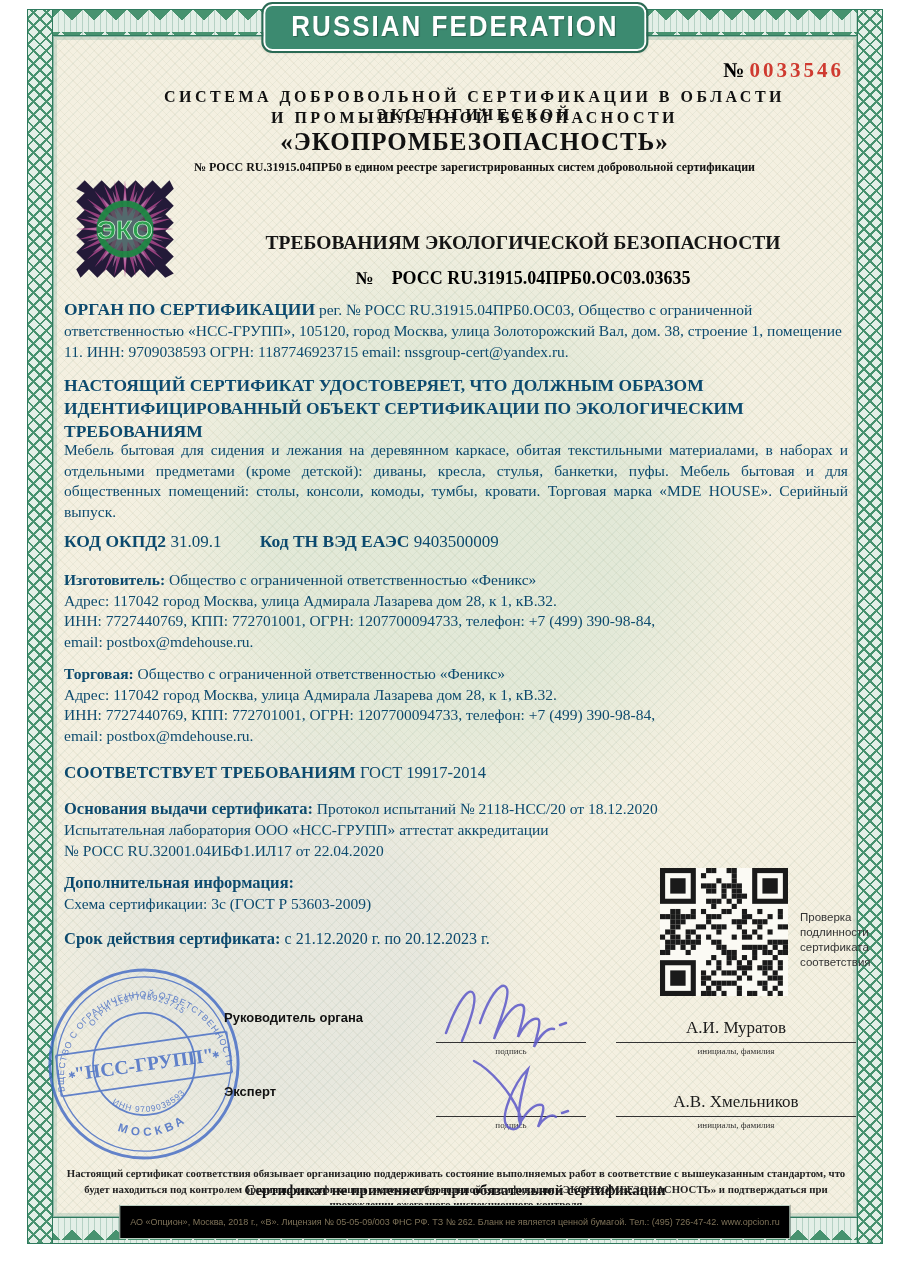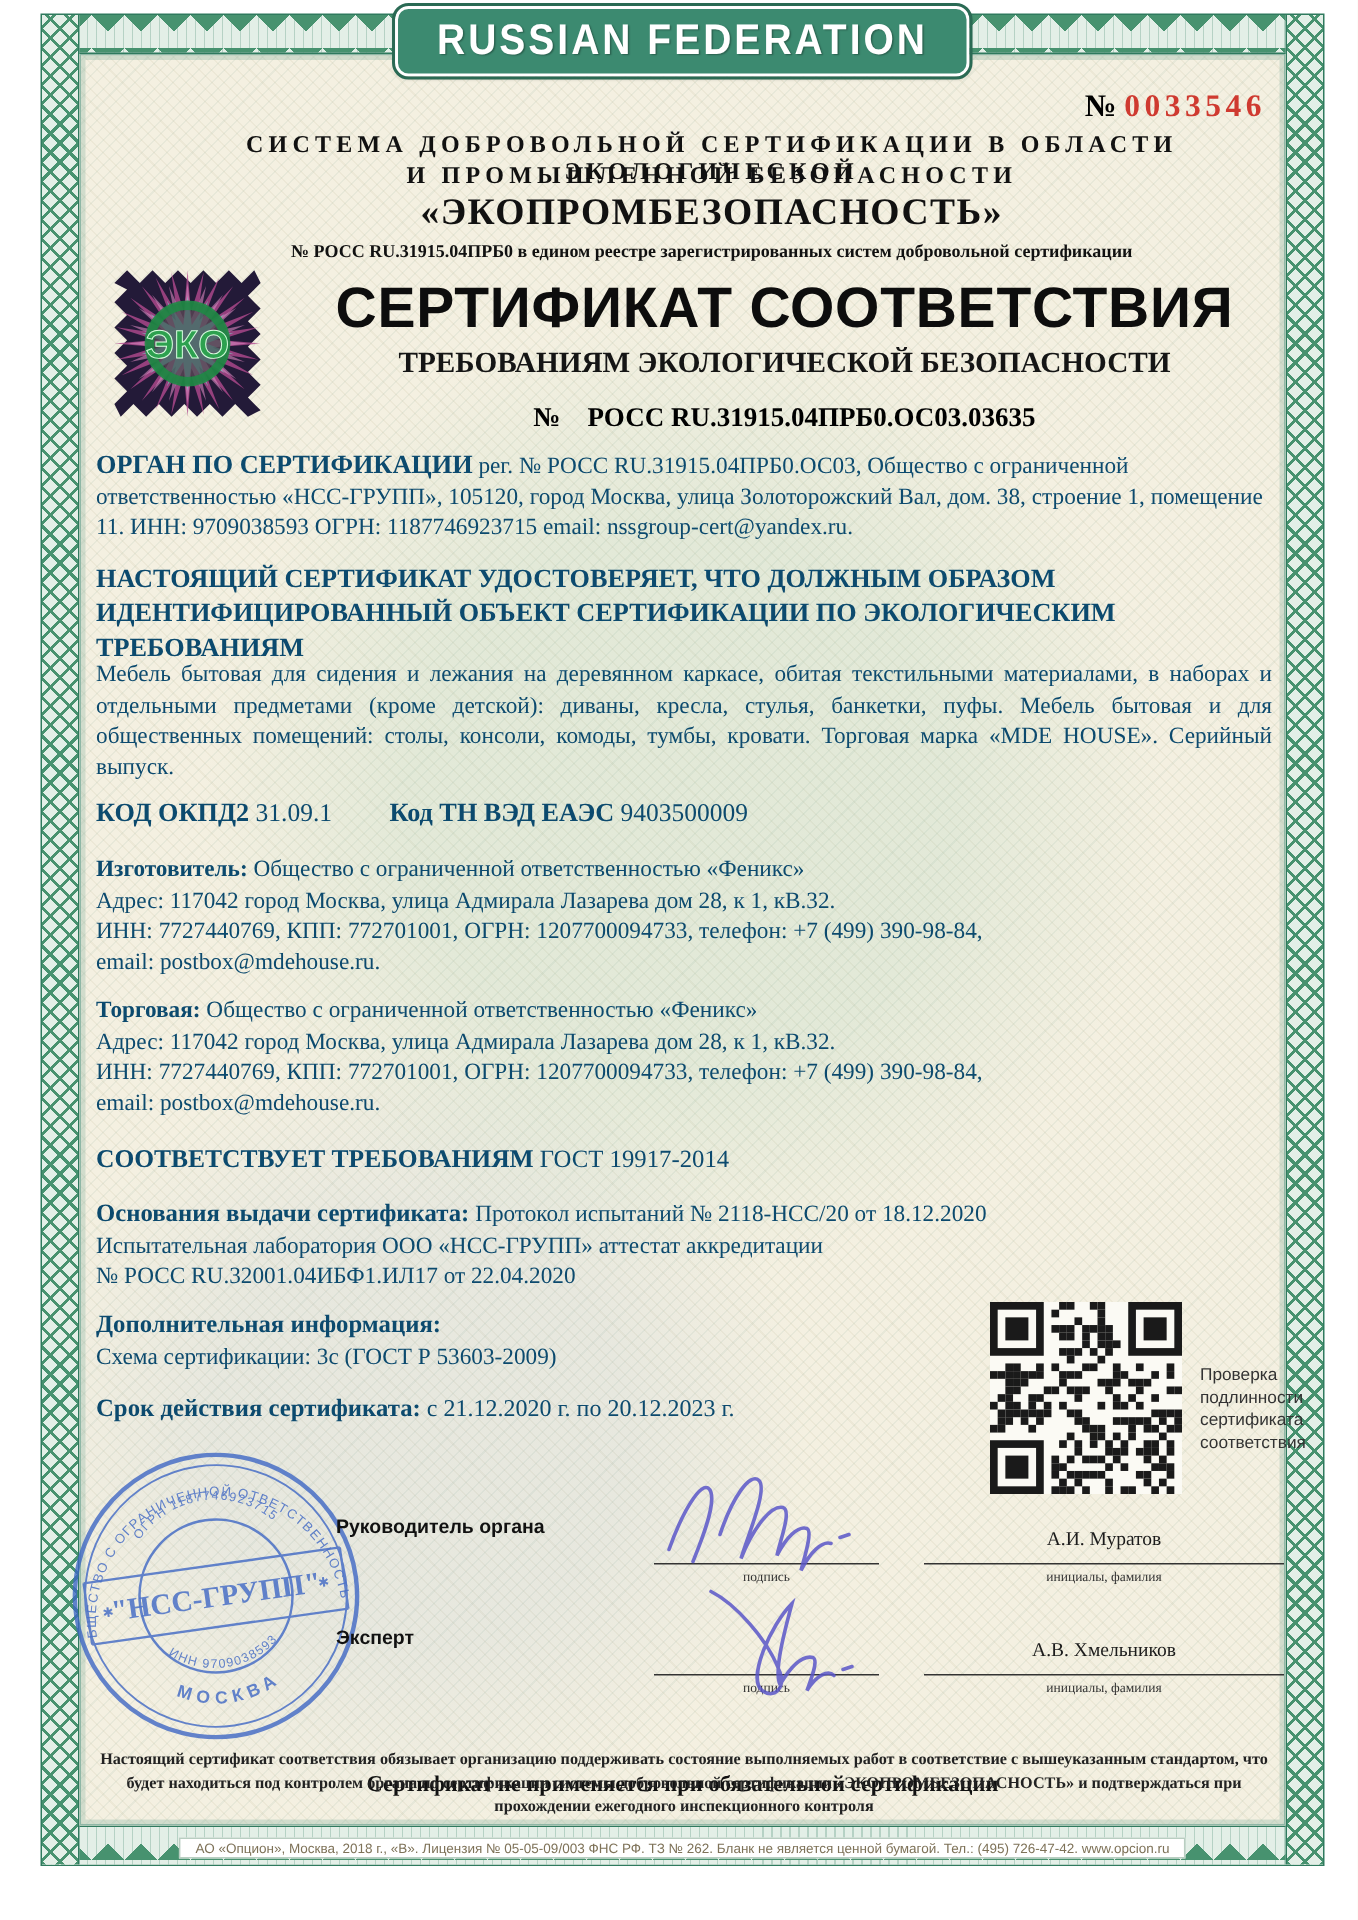--- a/index.html
+++ b/index.html
@@ -80,28 +80,28 @@
   .term b{font-size:16.5px;}
 
   .qr{left:632px;top:858px;width:128px;height:128px;}
   .qr-caption{left:772px;top:900px;width:88px;font-size:11.5px;line-height:1.3;color:#333;}
 
   .stamp{left:18px;top:956px;width:196px;height:196px;transform:rotate(-8deg);opacity:.9;}
 
   .sig-label{left:196px;font-weight:bold;font-size:13px;color:#111;}
   .sig-line{border-bottom:1.5px solid #333;position:absolute;}
   .sig-caption{position:absolute;font-size:9px;color:#333;text-align:center;}
-  .sig-name{position:absolute;font-size:13px;color:#1c1c1c;text-align:center;}
+  .sig-name{position:absolute;font-size:17px;color:#1c1c1c;text-align:center;}
   .sigsvg{left:400px;top:955px;width:210px;height:180px;}
 
   .note{top:1172px;left:0;right:0;text-align:center;font-weight:bold;font-size:15px;color:#111;}
   .fineprint{top:1156px;left:34px;width:788px;font-size:10.8px;font-weight:bold;line-height:1.45;
      text-align:center;color:#222;}
   .imprint{position:absolute;bottom:4px;left:50%;transform:translateX(-50%);
-     background:#ffffff;border:1px solid #b9cec1;padding:1px 10px;font-size:9px;color:#7e7258;
+     background:#000000;border:1px solid #b9cec1;padding:11px 10px;font-size:9px;color:#7e7258;
      white-space:nowrap;}
 </style>
 </head>
 <body>
 
 <div class="cert">
   <div class="band band-top"></div>
   <div class="band band-bottom"></div>
   <div class="band band-left"></div>
   <div class="band band-right"></div>
@@ -128,21 +128,20 @@
           <polygon points="50.0,4.0 52.2,30.1 60.2,5.2 56.6,31.1 70.0,8.6 60.6,33.1 78.7,14.0 64.1,35.9 86.0,21.3 66.9,39.4 91.4,30.0 68.9,43.4 94.8,39.8 69.9,47.8 96.0,50.0 69.9,52.2 94.8,60.2 68.9,56.6 91.4,70.0 66.9,60.6 86.0,78.7 64.1,64.1 78.7,86.0 60.6,66.9 70.0,91.4 56.6,68.9 60.2,94.8 52.2,69.9 50.0,96.0 47.8,69.9 39.8,94.8 43.4,68.9 30.0,91.4 39.4,66.9 21.3,86.0 35.9,64.1 14.0,78.7 33.1,60.6 8.6,70.0 31.1,56.6 5.2,60.2 30.1,52.2 4.0,50.0 30.1,47.8 5.2,39.8 31.1,43.4 8.6,30.0 33.1,39.4 14.0,21.3 35.9,35.9 21.3,14.0 39.4,33.1 30.0,8.6 43.4,31.1 39.8,5.2 47.8,30.1" fill="#b24a8f" opacity="0.8"></polygon>
           <polygon points="50.0,12.0 52.5,34.2 61.7,13.9 57.3,35.7 72.3,19.3 61.3,38.7 80.7,27.7 64.3,42.7 86.1,38.3 65.8,47.5 88.0,50.0 65.8,52.5 86.1,61.7 64.3,57.3 80.7,72.3 61.3,61.3 72.3,80.7 57.3,64.3 61.7,86.1 52.5,65.8 50.0,88.0 47.5,65.8 38.3,86.1 42.7,64.3 27.7,80.7 38.7,61.3 19.3,72.3 35.7,57.3 13.9,61.7 34.2,52.5 12.0,50.0 34.2,47.5 13.9,38.3 35.7,42.7 19.3,27.7 38.7,38.7 27.7,19.3 42.7,35.7 38.3,13.9 47.5,34.2" fill="#d987c0" opacity="0.6"></polygon>
           <polygon points="50.0,20.0 52.7,38.3 63.0,23.0 57.5,40.6 73.5,31.3 60.8,44.8 79.2,43.3 62.0,50.0 79.2,56.7 60.8,55.2 73.5,68.7 57.5,59.4 63.0,77.0 52.7,61.7 50.0,80.0 47.3,61.7 37.0,77.0 42.5,59.4 26.5,68.7 39.2,55.2 20.8,56.7 38.0,50.0 20.8,43.3 39.2,44.8 26.5,31.3 42.5,40.6 37.0,23.0 47.3,38.3" fill="#7fe0d8" opacity="0.5"></polygon>
           <circle cx="50" cy="50" r="26" fill="#153a2a" opacity="0.55"></circle>
         </g>
       <circle cx="50" cy="50" r="24" fill="none" stroke="#1f8a45" stroke-width="6" opacity="0.9"></circle>
       <text x="50" y="59" text-anchor="middle" font-family="Liberation Sans, sans-serif" font-size="25" font-weight="bold" fill="#2da14f" stroke="#d8ffe0" stroke-width="0.6">ЭКО</text>
     </svg>
   </div>
 
-  <div class="abs title-main sans">СЕРТИФИКАТ СООТВЕТСТВИЯ</div>
   <div class="abs title-sub serif">ТРЕБОВАНИЯМ ЭКОЛОГИЧЕСКОЙ БЕЗОПАСНОСТИ</div>
   <div class="abs title-num serif">
     <span>№</span><span class="gap"></span><span>РОСС RU.31915.04ПРБ0.ОС03.03635</span>
   </div>
 
   <div class="abs block org serif">
     <b class="big">ОРГАН ПО СЕРТИФИКАЦИИ</b>
     <span>рег. № РОСС RU.31915.04ПРБ0.ОС03, Общество с ограниченной ответственностью «НСС-ГРУПП», 105120, город Москва, улица Золоторожский Вал, дом. 38, строение 1, помещение 11. ИНН: 9709038593 ОГРН: 1187746923715  email: nssgroup-cert@yandex.ru.</span>
   </div>
 

